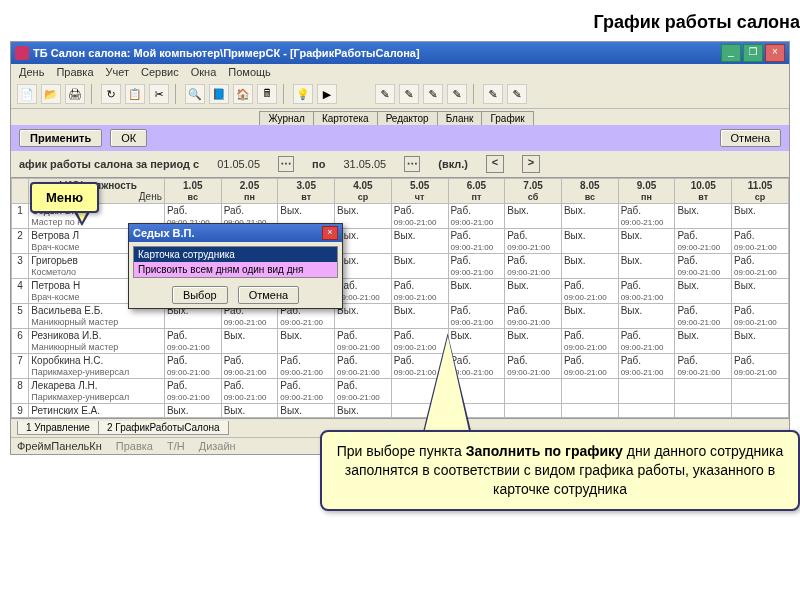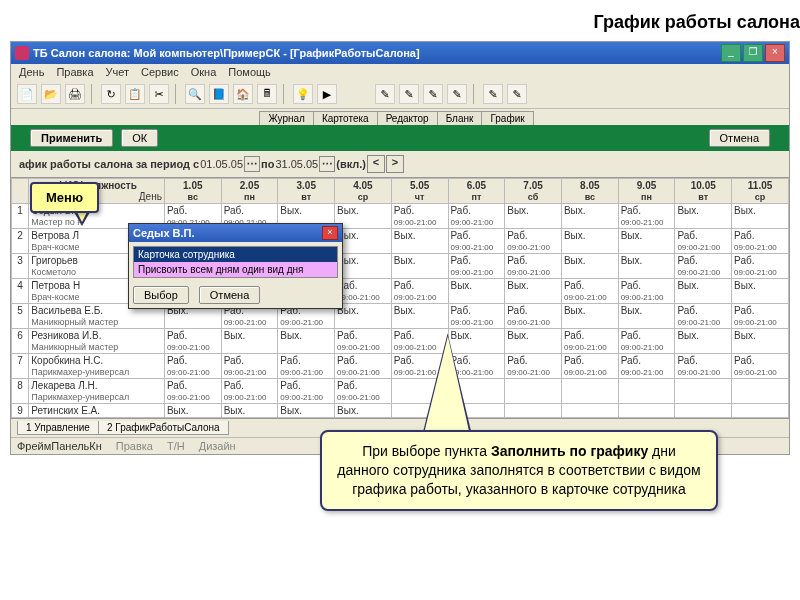--- a/index.html
+++ b/index.html
@@ -12,25 +12,25 @@
 .winbtns { display: flex; gap: 2px; }
 .winbtn { width: 20px; height: 18px; background: #d66; border: 1px solid #933; color: #fff; text-align: center; line-height: 14px; font-size: 10px; }
 .winbtn.min, .winbtn.max { background: #4a7; border-color: #285; }
 .menubar { background: #ece9d8; display: flex; gap: 12px; padding: 2px 8px; color: #333; }
 .menubar span { cursor: default; }
 .toolbar { background: #ece9d8; padding: 4px 6px; display: flex; gap: 4px; border-bottom: 1px solid #bbb; align-items: center; }
 .tb-btn { width: 20px; height: 20px; border: 1px solid #ccc; background: #f5f3ea; display: inline-flex; align-items: center; justify-content: center; font-size: 11px; }
 .tb-sep { width: 4px; height: 20px; border-left: 1px solid #aaa; margin: 0 2px; }
 .tabs-row { background: #ece9d8; padding: 2px 6px 0 0; display: flex; justify-content: center; gap: 0; align-items: center; }
 .tab { border: 1px solid #999; border-bottom: none; padding: 1px 8px; background: #e8e4d4; font-size: 10px; margin-left: -1px; }
-.btn-row { padding: 4px 19px; display: flex; gap: 8px; background: #15803d; align-items: center; }
+.btn-row { padding: 4px 8px; display: flex; gap: 8px; background: #c4b5fd; align-items: center; }
 .btn { border: 1px solid #888; background: #ece9d8; padding: 2px 10px; font-size: 11px; border-radius: 2px; box-shadow: 1px 1px 0 #fff inset; }
 .btn.accent { font-weight: bold; }
 .spacer { flex: 1; }
-.period-row { padding: 4px 8px; background: #ece9d8; display: flex; align-items: center; gap: 1px; font-weight: bold; color: #333; }
+.period-row { padding: 4px 8px; background: #ece9d8; display: flex; align-items: center; gap: 18px; font-weight: bold; color: #333; }
 .period-row .norm { font-weight: normal; }
 .dots { width: 16px; height: 16px; border: 1px solid #888; background: #ece9d8; text-align: center; line-height: 12px; }
 .nav-sm { width: 18px; height: 18px; border: 1px solid #888; background: #ece9d8; text-align: center; }
 .grid { background: #fff; border-top: 1px solid #999; }
 table { border-collapse: collapse; width: 100%; }
 th, td { border: 1px solid #bbb; font-size: 10px; padding: 1px 2px; text-align: left; vertical-align: top; color: #333; }
 th { background: #ece9d8; text-align: center; font-weight: bold; position: relative; }
 th.day .dow { font-size: 9px; }
 td.num { text-align: center; width: 14px; }
 td.name { width: 110px; }
@@ -44,22 +44,22 @@
 .status .act { color: #333; }
 
 .menu-label { position: absolute; left: 30px; top: 182px; background: #ffff99; border: 2px solid #336; padding: 6px 14px; font-size: 13px; font-weight: bold; border-radius: 4px; box-shadow: 2px 2px 4px rgba(0,0,0,.3); }
 .popup { position: absolute; left: 128px; top: 223px; width: 215px; background: #ece9d8; border: 1px solid #333; box-shadow: 3px 3px 6px rgba(0,0,0,.4); }
 .popup .ptitle { background: linear-gradient(#4a7ad8, #2a5bb8); color: #fff; padding: 2px 4px; display: flex; align-items: center; }
 .popup .ptitle .t { flex: 1; font-weight: bold; font-size: 11px; }
 .popup .pclose { width: 16px; height: 14px; background: #d44; border: 1px solid #922; color: #fff; text-align: center; line-height: 10px; font-size: 9px; }
 .popup .plist { background: #f0abfc; border: 1px solid #888; margin: 4px; }
 .popup .pitem { padding: 2px 4px; font-size: 10px; cursor: default; }
 .popup .pitem.sel { background: #123a7a; color: #fff; }
-.popup .pbtns { display: flex; gap: 10px; padding: 4px; }
-.callout { position: absolute; left: 320px; top: 430px; width: 398px; background: #ffffcc; border: 2px solid #336; border-radius: 8px; padding: 10px 14px; font-size: 14px; text-align: center; line-height: 1.35; box-shadow: 2px 2px 5px rgba(0,0,0,.3); }
+.popup .pbtns { display: flex; justify-content: center; gap: 10px; padding: 4px; }
+.callout { position: absolute; left: 320px; top: 430px; width: 480px; background: #ffffcc; border: 2px solid #336; border-radius: 8px; padding: 10px 14px; font-size: 14px; text-align: center; line-height: 1.35; box-shadow: 2px 2px 5px rgba(0,0,0,.3); }
 .callout-tail { position: absolute; left: 415px; top: 338px; width: 0; height: 0; border-left: 40px solid transparent; border-right: 8px solid transparent; border-bottom: 100px solid #ffffcc; transform: rotate(-8deg); z-index: 5; }
 .callout-tail-border { position: absolute; left: 413px; top: 335px; width: 0; height: 0; border-left: 42px solid transparent; border-right: 10px solid transparent; border-bottom: 104px solid #336; transform: rotate(-8deg); z-index: 4; }
 .callout { z-index: 6; }
 .popup { z-index: 10; }
 .menu-label { z-index: 10; }
 .menu-pointer { position: absolute; left: 74px; top: 212px; width: 0; height: 0; border-left: 8px solid transparent; border-right: 8px solid transparent; border-top: 14px solid #336; z-index: 9; }
 .menu-pointer::after { content: ''; position: absolute; left: -5px; top: -14px; border-left: 5px solid transparent; border-right: 5px solid transparent; border-top: 10px solid #ffff99; }
 </style>
 </head>
 <body>

